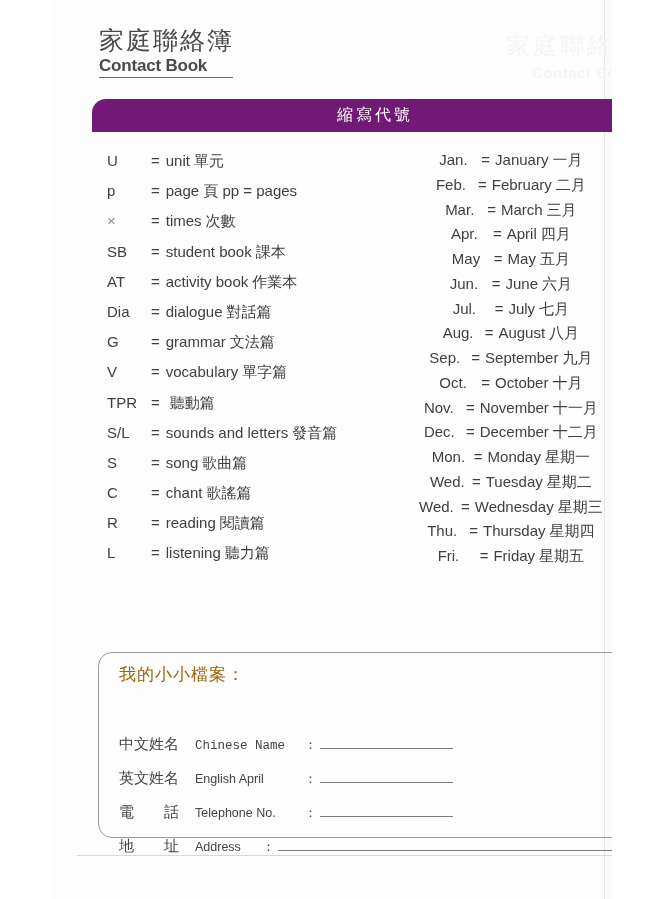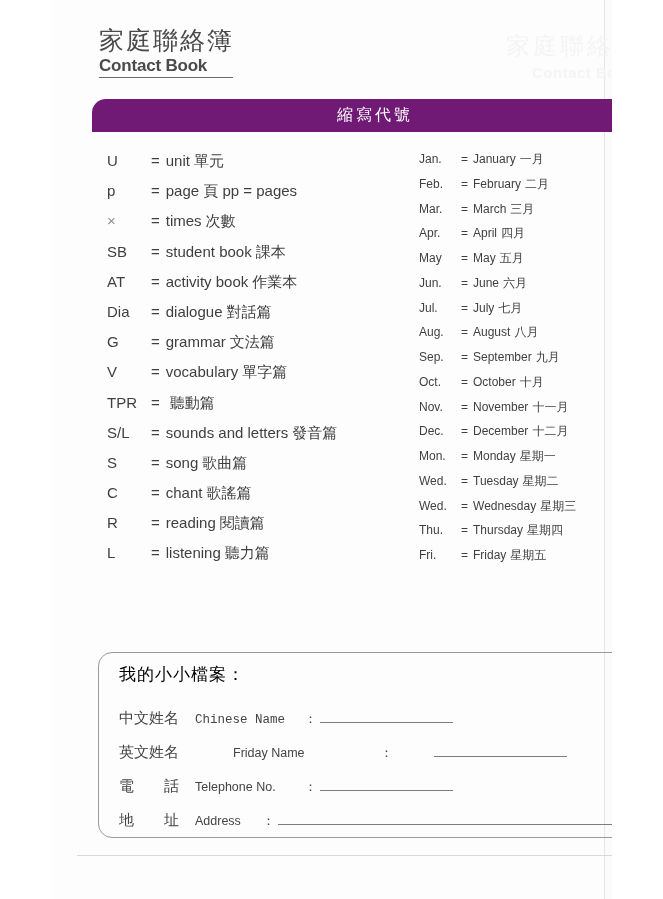--- a/index.html
+++ b/index.html
@@ -119,21 +119,21 @@
   .col-left  { left: 56px;  top: 152px; }
   .col-right { left: 368px; top: 151px; }
 
   .row {
     display: flex;
     align-items: baseline;
     white-space: nowrap;
     color: #3f3f3f;
   }
   .col-left .row  { height: 30.2px; font-size: 15px; }
-  .col-right .row { height: 24.75px; font-size: 12px; }
+  .col-right .row { height: 24.75px; font-size: 15px; justify-content: center; }
 
   .key {
     display: inline-block;
     flex: 0 0 auto;
   }
   .col-left .key  { width: 44px; }
   .col-right .key { width: 42px; }
 
   .eq {
     flex: 0 0 auto;
@@ -157,33 +157,34 @@
     border-radius: 14px;
     box-sizing: border-box;
     background: transparent;
   }
   .profile-title {
     position: absolute;
     left: 20px;
     top: 10px;
     font-size: 17px;
     letter-spacing: 1px;
-    color: #000000;
+    color: #a16207;
     white-space: nowrap;
   }
   .field {
     position: absolute;
     left: 20px;
     display: flex;
     align-items: baseline;
     white-space: nowrap;
     color: #444;
+    margin-top: 26px;
   }
   .f1 { top: 56px; }
-  .f2 { top: 90px; gap: 38px; }
+  .f2 { top: 90px; }
   .f3 { top: 124px; }
   .f4 { top: 158px; }
 
   .label-cn {
     width: 76px;
     font-size: 15px;
     display: inline-block;
     flex: 0 0 auto;
   }
   .label-cn.spread {
@@ -457,21 +458,21 @@
 
     <div class="field f1">
       <span class="label-cn">中文姓名</span>
       <span class="label-en w-chi">Chinese Name</span>
       <span class="colon">：</span>
       <span class="ruled rule-short"></span>
     </div>
 
     <div class="field f2">
       <span class="label-cn">英文姓名</span>
-      <span class="label-en w-eng">Friday Name</span>
+      <span class="label-en w-eng">English April</span>
       <span class="colon">：</span>
       <span class="ruled rule-short"></span>
     </div>
 
     <div class="field f3">
       <span class="label-cn spread">電　　話</span>
       <span class="label-en w-tel">Telephone No.</span>
       <span class="colon">：</span>
       <span class="ruled rule-short"></span>
     </div>

